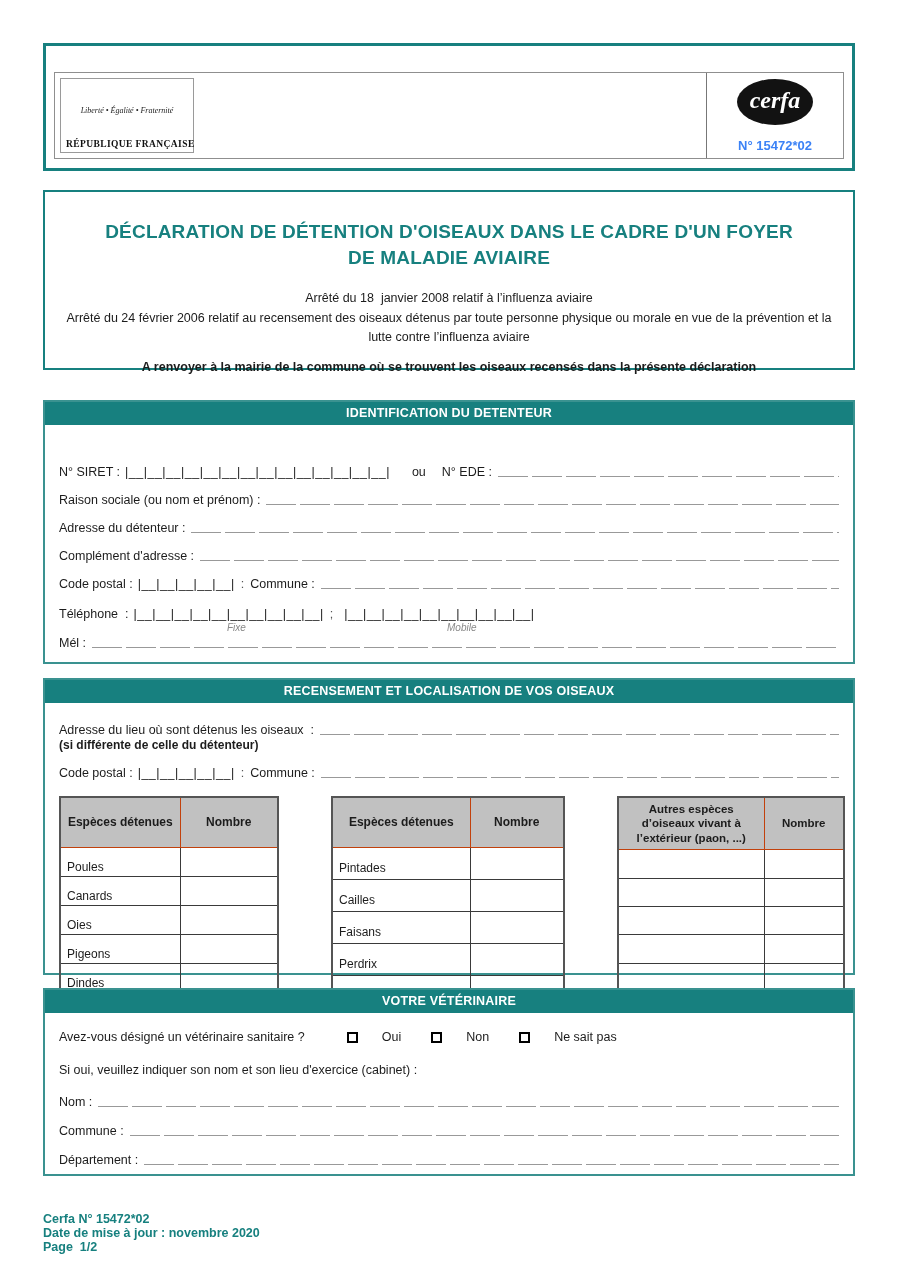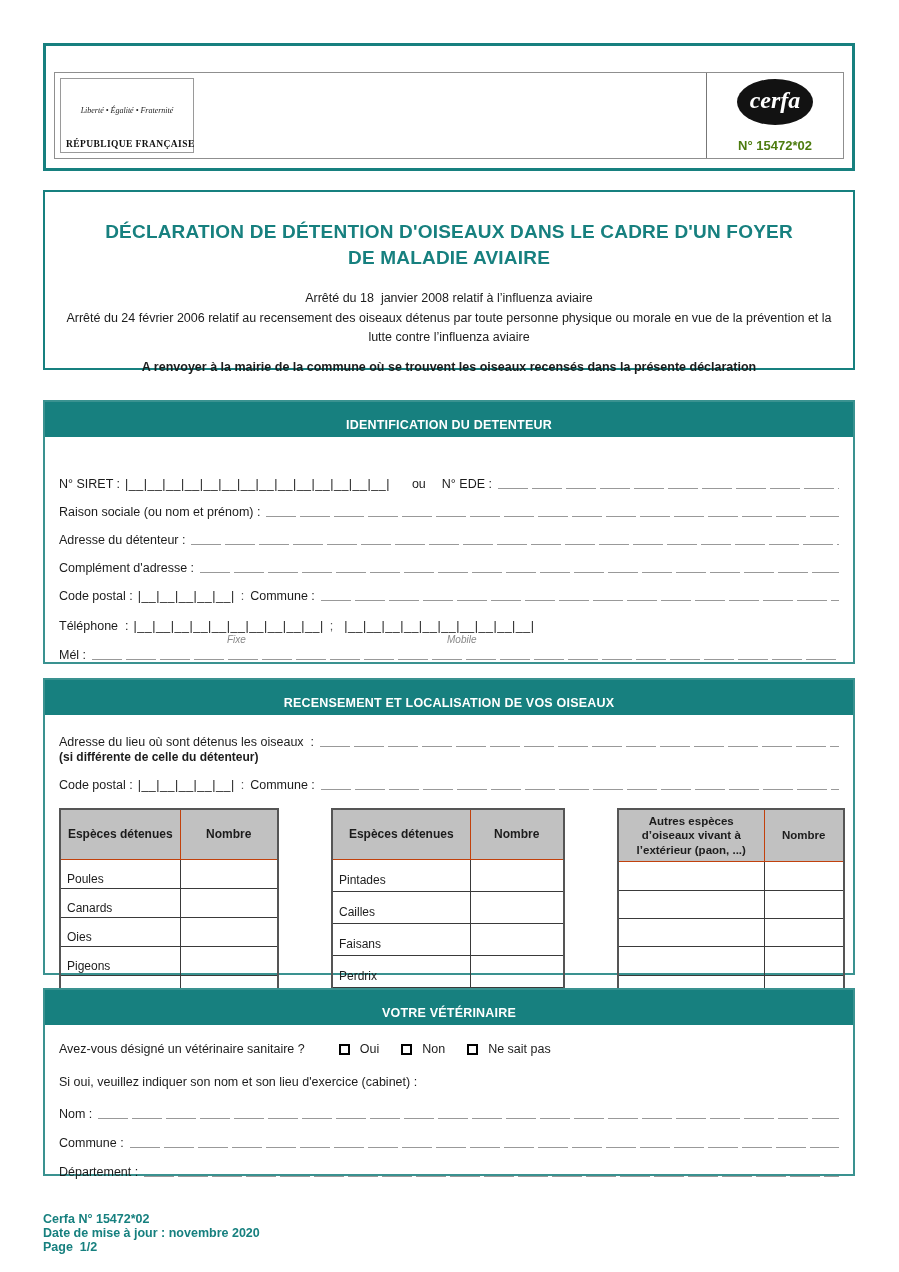--- a/index.html
+++ b/index.html
@@ -32,41 +32,41 @@
   .cerfa-cell {
     width: 137px; border-left: 1px solid #777;
     display: flex; flex-direction: column; align-items: center; justify-content: center;
   }
   .cerfa-oval {
     width: 76px; height: 46px; background: #121212; border-radius: 50%;
     color: #fff; display: flex; align-items: center; justify-content: center;
     font-family: "Liberation Serif", serif; font-style: italic; font-weight: bold; font-size: 24px;
     padding-bottom: 3px;
   }
-  .cerfa-number { margin-top: 13px; color: #4d7c0f; font-weight: bold; font-size: 13px; white-space: pre; }
+  .cerfa-number { margin-top: 13px; color: #3b82f6; font-weight: bold; font-size: 13px; white-space: pre; }
 
   
   .title-box {
     left: 43px; top: 190px; width: 812px; height: 180px;
     border: 2px solid #17807F; text-align: center;
   }
   .form-title {
     margin: 27px auto 0 auto; max-width: 700px;
     color: #17807F; font-weight: bold; font-size: 19px; line-height: 1.35; letter-spacing: .2px;
   }
   .subtitle { font-size: 12.5px; line-height: 1.55; white-space: pre-wrap; }
   .subtitle-1 { margin-top: 19px; }
   .subtitle-2 { margin: 0 auto; max-width: 770px; }
   .notice { margin-top: 13px; font-size: 12.5px; font-weight: bold; }
 
   
   .section { left: 43px; width: 812px; border: 2px solid #3a9290; }
   .section-header {
     background: #17807F; color: #fff; text-align: center;
-    font-weight: bold; font-size: 12.5px; padding: 16px 0 5px 0; letter-spacing: .2px;
+    font-weight: bold; font-size: 12.5px; padding: 4px 0 5px 0; letter-spacing: .2px;
   }
   .section-body { padding: 0 14px; }
   .frow { display: flex; align-items: flex-end; font-size: 12.5px; }
   .lbl { white-space: pre; }
   .cells { white-space: pre; letter-spacing: .5px; color: #222; margin-left: 5px; }
   .sep { white-space: pre; margin: 0 6px; color: #555; }
   .fill {
     flex: 1 1 auto; height: 14px; margin-left: 6px;
     background-image: repeating-linear-gradient(to right, #999 0 30px, transparent 30px 34px);
     background-size: 100% 1px; background-repeat: no-repeat; background-position: left bottom 2px;
@@ -95,21 +95,21 @@
   .birds td { border: 1px solid #3a3a3a; height: 14px; font-size: 12px; padding: 12px 0 2px 6px; vertical-align: middle; }
   .t1 { width: 218px; } .t1 .c-sp { width: 120px; } .t1 .c-nb { width: 98px; }
   .t2 { width: 232px; margin-left: 52px; } .t2 .c-sp { width: 138px; } .t2 .c-nb { width: 94px; }
   .t3 { width: 226px; margin-left: 52px; } .t3 .c-sp { width: 146px; } .t3 .c-nb { width: 80px; }
   .t3 th { font-size: 11.5px; }
 
   
   #sec-vet { top: 988px; height: 188px; }
   .r-question { margin-top: 17px; align-items: center; }
   .vet-options { display: flex; gap: 22px; margin-left: 34px; align-items: center; }
-  .vet-option { display: flex; align-items: center; gap: 10px; }
+  .vet-option { display: flex; align-items: center; gap: 24px; margin-left: 8px; }
   .cb { width: 11px; height: 11px; border: 2px solid #000; background: #fff; display: inline-block; }
   .r-sioui { margin-top: 19px; }
   .r-nom { margin-top: 18px; }
   .r-vcom { margin-top: 15px; }
   .r-dep { margin-top: 15px; }
 
   
   .page-footer {
     left: 43px; top: 1212px; width: 812px; display: flex; justify-content: space-between;
     color: #17807F; font-weight: bold; font-size: 12.5px; flex-direction: column;

